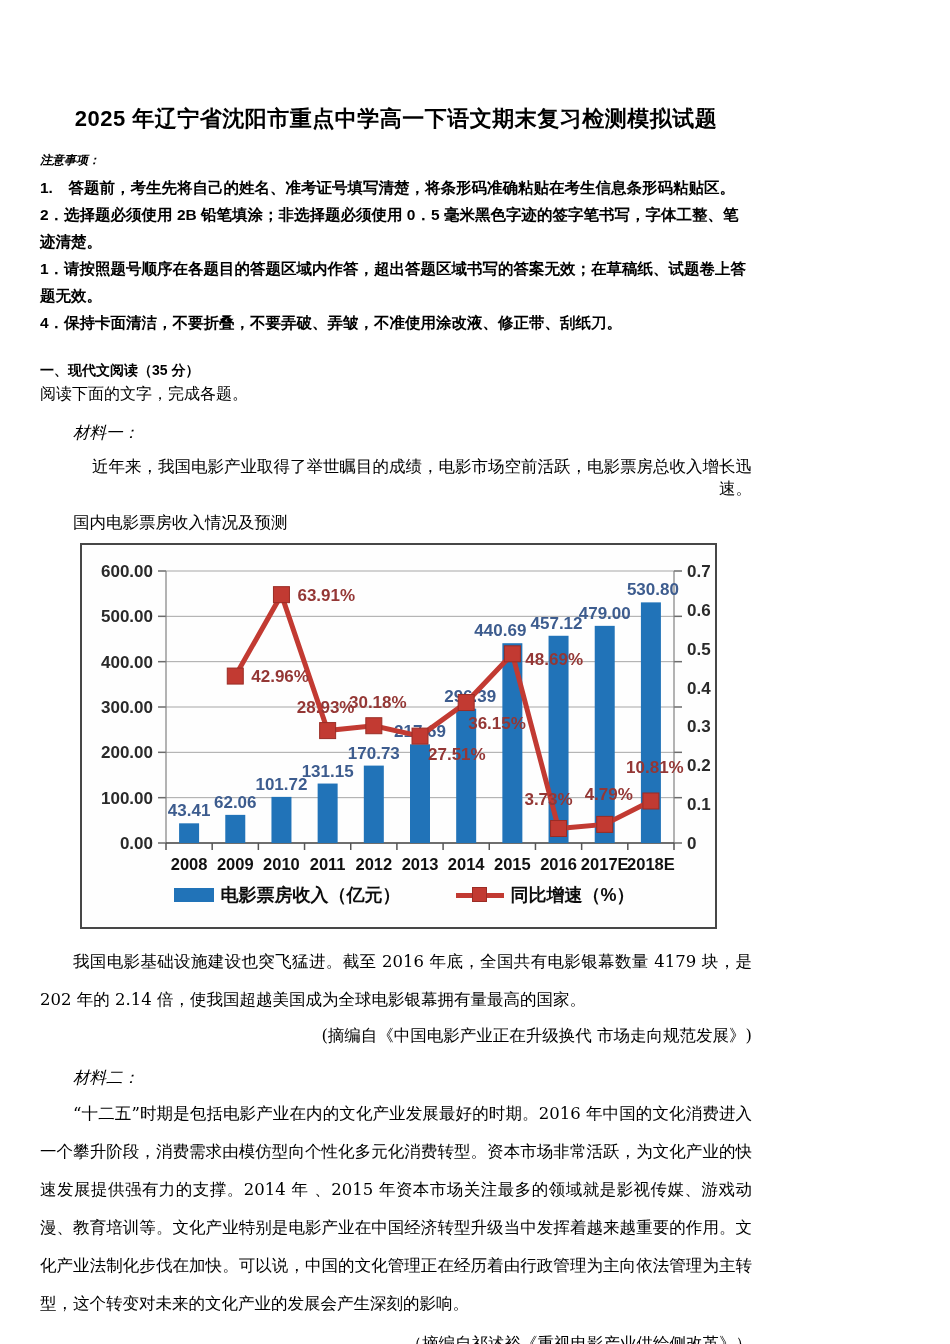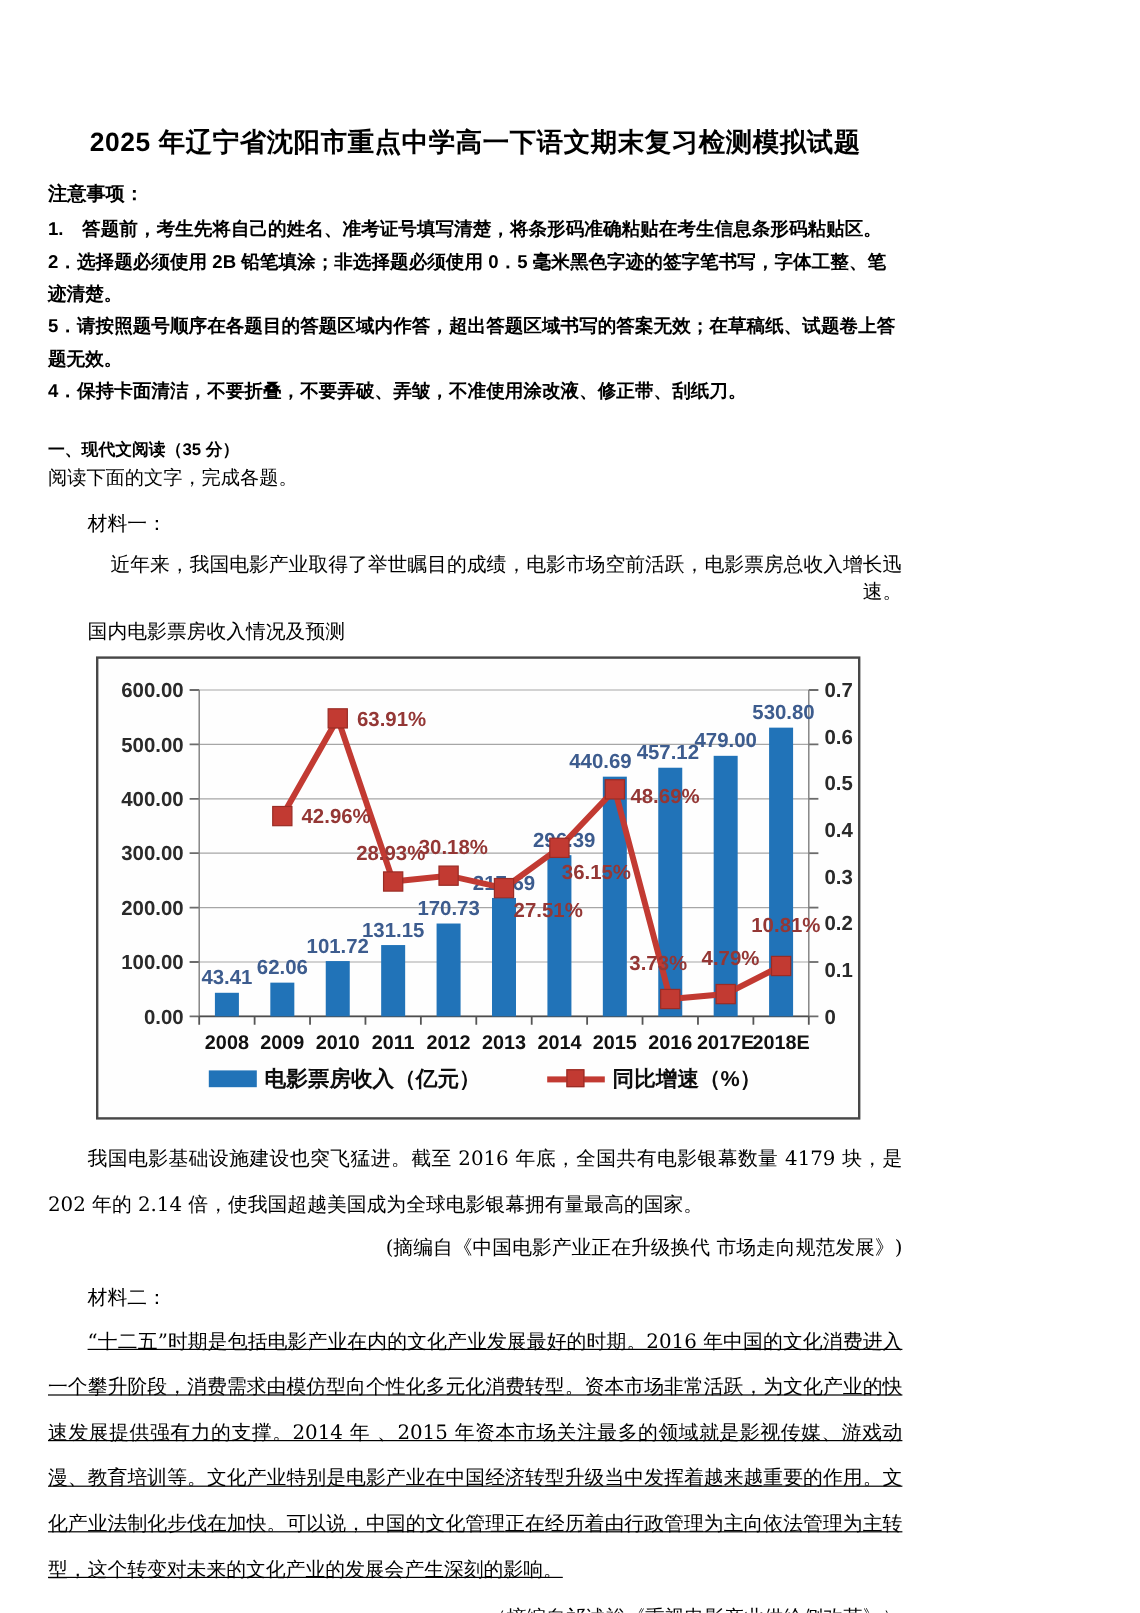--- a/index.html
+++ b/index.html
@@ -11,33 +11,33 @@
   }
   .page { width:792px; height:1344px; padding:104px 40px 0 40px; }
 
   .title {
     font-family:"Liberation Sans", sans-serif;
     font-weight:bold; font-size:22px; text-align:center;
     margin:0 0 18px 0; letter-spacing:0.5px;
   }
   .notice-heading {
     font-family:"Liberation Sans", sans-serif;
-    font-weight:bold; font-size:16px; margin:0 0 5px 0;
+    font-weight:bold; font-size:12px; margin:0 0 5px 0;font-style:italic;
   }
   .notice-item {
     font-family:"Liberation Sans", sans-serif;
     font-weight:600; font-size:15.5px; line-height:27px;
   }
   .section-heading {
     font-family:"Liberation Sans", sans-serif;
     font-weight:bold; font-size:14px; margin:26px 0 2px 0;
   }
   .intro { font-size:16px; line-height:24px; margin:0; }
   .indent { text-indent:2em; }
-  .mat-label { font-size:16.5px; margin:16px 0 0 0; }
+  .mat-label { font-size:16.5px; margin:16px 0 0 0;font-style:italic; }
   .para { font-size:16.5px; margin:12px 0 0 0;text-align:right; }
   .para-wide {
     font-size:16.5px; line-height:38px; text-align:justify;
     margin:14px 0 0 0;
   }
   .chart-caption { font-size:16.5px; margin:12px 0 0 0; }
 
   .chart-box {
     width:637px; height:386px; margin:9px 0 0 40px;
     border:2px solid #474747; background:#fefefe; padding:2px 0 0 0;
@@ -63,21 +63,21 @@
 <body>
 
 <div class="page">
 
   <h1 class="title">2025 年辽宁省沈阳市重点中学高一下语文期末复习检测模拟试题</h1>
 
   <div>
     <p class="notice-heading">注意事项：</p>
     <div class="notice-item">1.　答题前，考生先将自己的姓名、准考证号填写清楚，将条形码准确粘贴在考生信息条形码粘贴区。</div>
     <div class="notice-item">2．选择题必须使用 2B 铅笔填涂；非选择题必须使用 0．5 毫米黑色字迹的签字笔书写，字体工整、笔迹清楚。</div>
-    <div class="notice-item">5．请按照题号顺序在各题目的答题区域内作答，超出答题区域书写的答案无效；在草稿纸、试题卷上答题无效。</div>
+    <div class="notice-item">1．请按照题号顺序在各题目的答题区域内作答，超出答题区域书写的答案无效；在草稿纸、试题卷上答题无效。</div>
     <div class="notice-item">4．保持卡面清洁，不要折叠，不要弄破、弄皱，不准使用涂改液、修正带、刮纸刀。</div>
   </div>
 
   <p class="section-heading">一、现代文阅读（35 分）</p>
   <p class="intro">阅读下面的文字，完成各题。</p>
 
   <p class="mat-label indent">材料一：</p>
   <p class="para indent">近年来，我国电影产业取得了举世瞩目的成绩，电影市场空前活跃，电影票房总收入增长迅速。</p>
   <p class="chart-caption indent">国内电影票房收入情况及预测</p>
 
@@ -216,18 +216,18 @@
           </span>
         <span>同比增速（%）</span>
       </span>
     </div>
   </div>
 
   <p class="para-wide indent">我国电影基础设施建设也突飞猛进。截至 2016 年底，全国共有电影银幕数量 4179 块，是 202 年的 2.14 倍，使我国超越美国成为全球电影银幕拥有量最高的国家。</p>
   <p class="para indent" style="margin-top:6px;">(摘编自《中国电影产业正在升级换代 市场走向规范发展》)</p>
 
   <p class="mat-label indent" style="margin-top:20px;">材料二：</p>
-  <p class="para-wide indent" style="margin-top:6px;text-decoration:underline;">“十二五”时期是包括电影产业在内的文化产业发展最好的时期。2016 年中国的文化消费进入一个攀升阶段，消费需求由模仿型向个性化多元化消费转型。资本市场非常活跃，为文化产业的快速发展提供强有力的支撑。2014 年 、2015 年资本市场关注最多的领域就是影视传媒、游戏动漫、教育培训等。文化产业特别是电影产业在中国经济转型升级当中发挥着越来越重要的作用。文化产业法制化步伐在加快。可以说，中国的文化管理正在经历着由行政管理为主向依法管理为主转型，这个转变对未来的文化产业的发展会产生深刻的影响。</p>
+  <p class="para-wide indent" style="margin-top:6px;">“十二五”时期是包括电影产业在内的文化产业发展最好的时期。2016 年中国的文化消费进入一个攀升阶段，消费需求由模仿型向个性化多元化消费转型。资本市场非常活跃，为文化产业的快速发展提供强有力的支撑。2014 年 、2015 年资本市场关注最多的领域就是影视传媒、游戏动漫、教育培训等。文化产业特别是电影产业在中国经济转型升级当中发挥着越来越重要的作用。文化产业法制化步伐在加快。可以说，中国的文化管理正在经历着由行政管理为主向依法管理为主转型，这个转变对未来的文化产业的发展会产生深刻的影响。</p>
   <p class="para indent" style="margin-top:10px;">（摘编自祁述裕《重视电影产业供给侧改革》）</p>
 
   <p class="mat-label indent" style="margin-top:16px;">材料三：</p>
 
 </div>
 
 </body></html>

